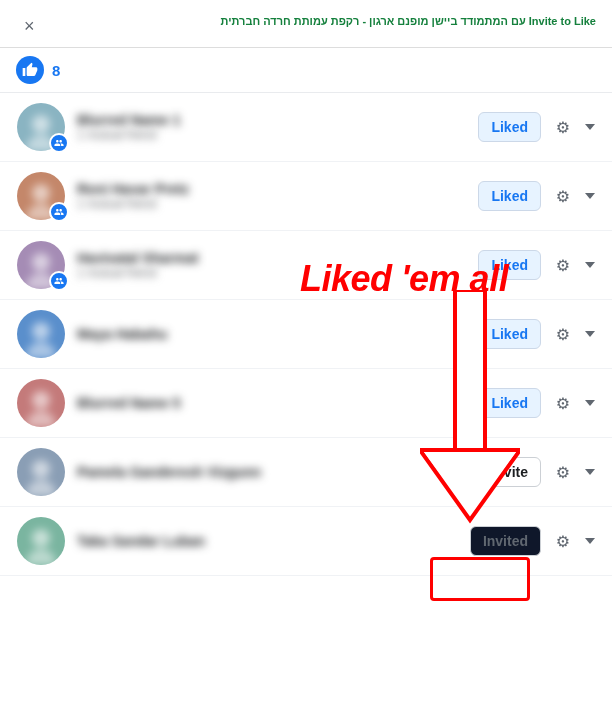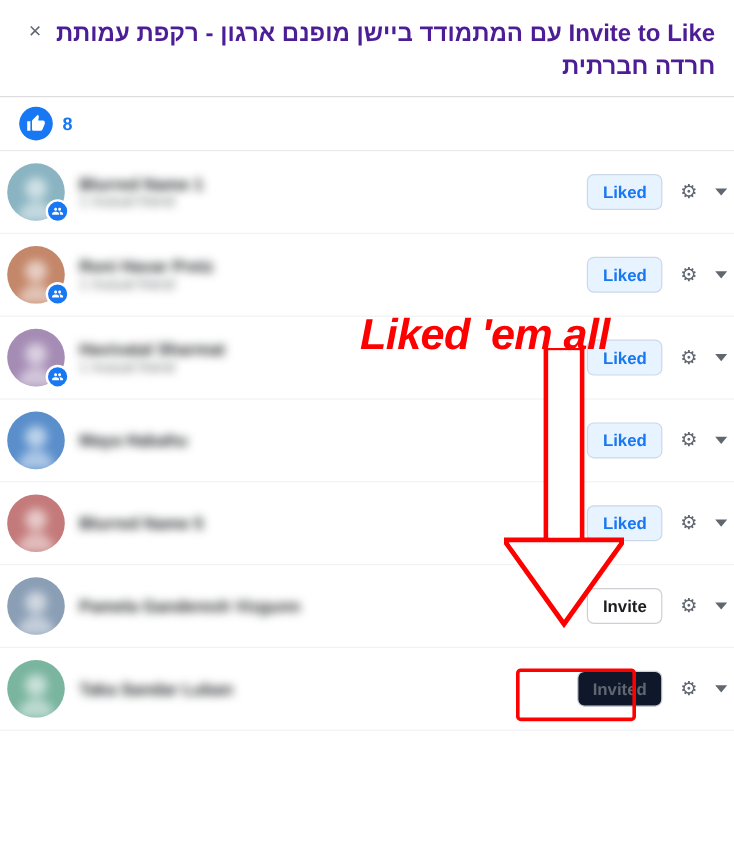--- a/index.html
+++ b/index.html
@@ -14,22 +14,22 @@
 
     .dialog-header {
       display: flex;
       align-items: flex-start;
       justify-content: space-between;
       padding: 14px 16px 10px 16px;
       border-bottom: 1px solid #ddd;
     }
 
     .dialog-title {
-      font-size: 20px;
-      color: #4c1d95;
+      font-size: 11px;
+      color: #15803d;
       font-weight: 600;
       direction: rtl;
       line-height: 1.4;
       max-width: 560px;
     }
 
     .close-btn {
       font-size: 18px;
       color: #606770;
       cursor: pointer;
@@ -68,21 +68,21 @@
       font-weight: 600;
     }
 
     .user-list {
       padding: 0;
     }
 
     .user-row {
       display: flex;
       align-items: center;
-      padding: 10px 6px;
+      padding: 10px 17px;
       border-bottom: 1px solid #f0f2f5;
       position: relative;
     }
 
     .avatar-wrap {
       position: relative;
       margin-right: 12px;
       flex-shrink: 0;
     }
 

